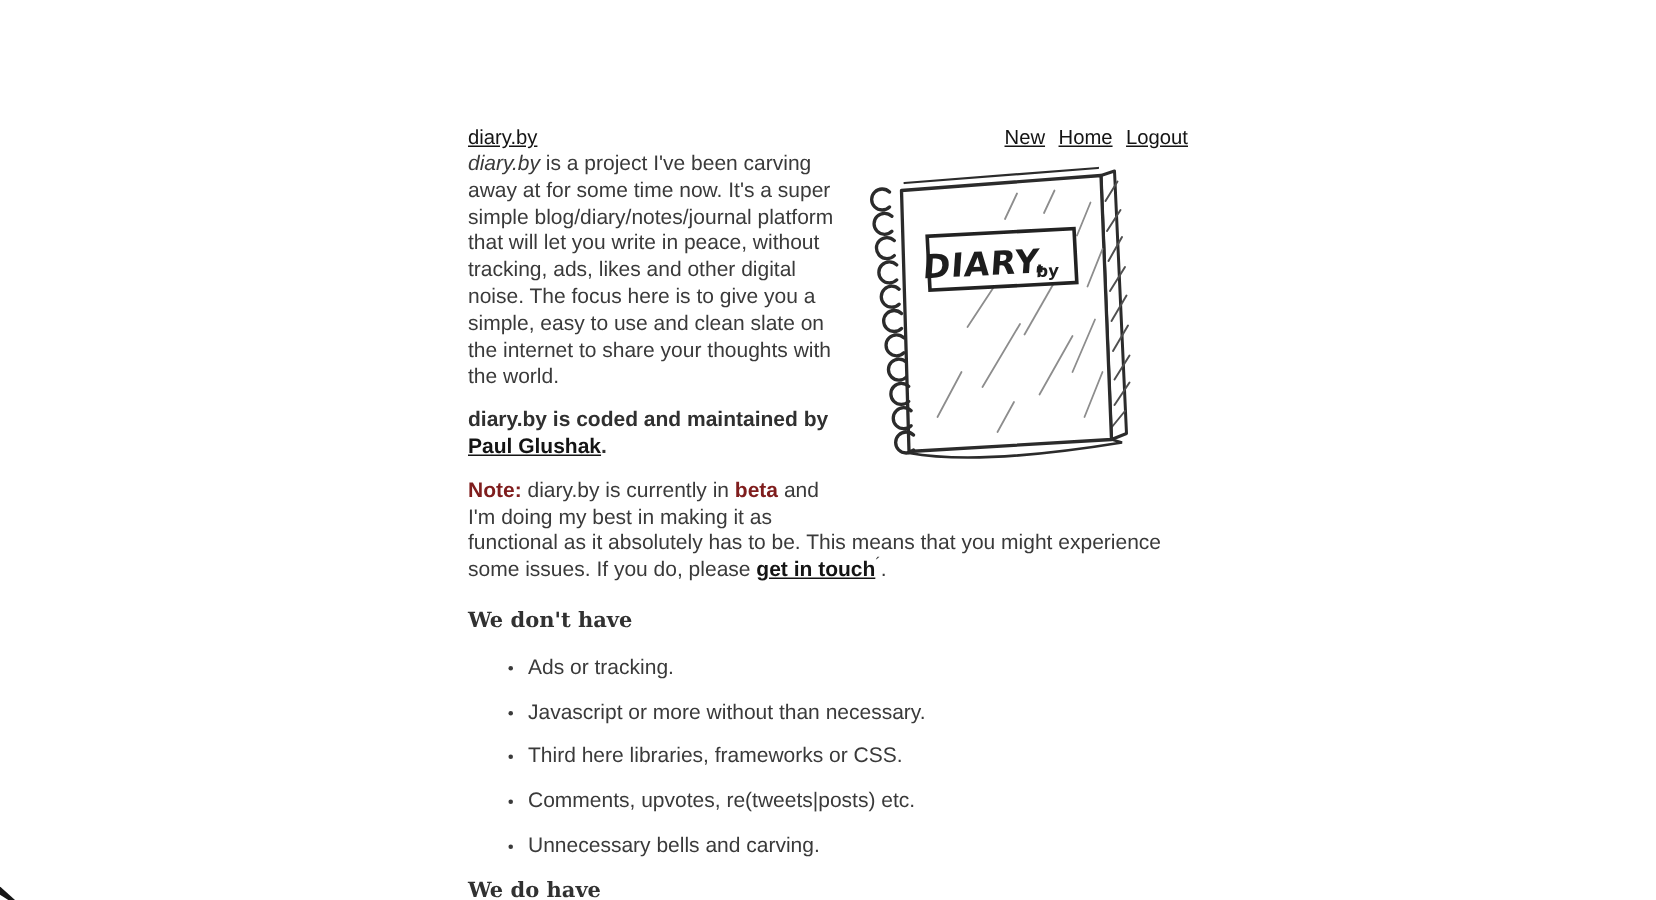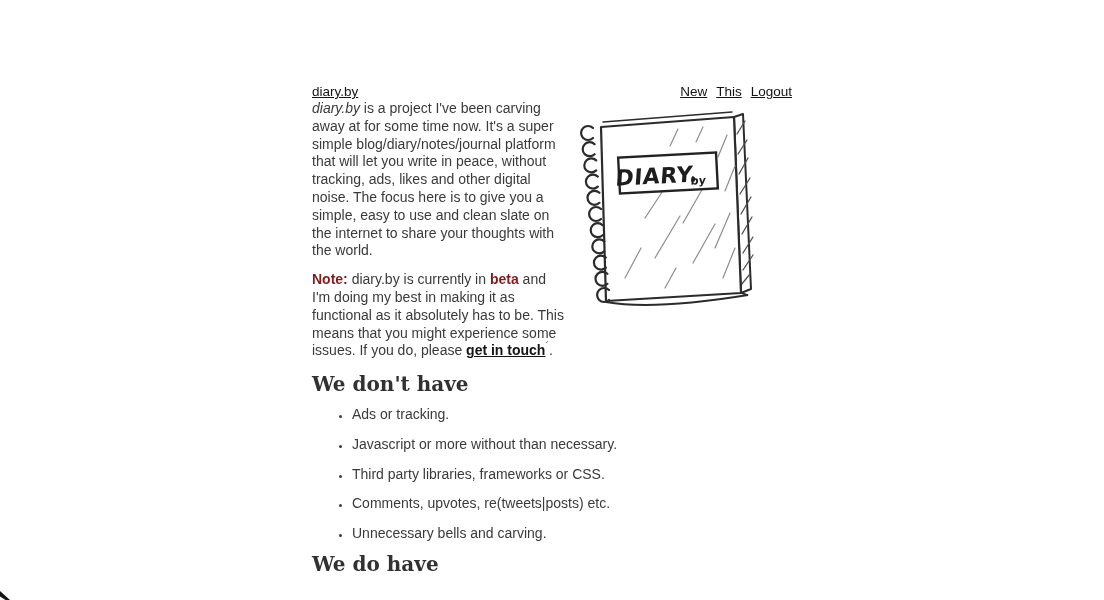--- a/index.html
+++ b/index.html
@@ -66,21 +66,21 @@
   }
   .illustration {
     float: right;
     width: 217px;
     height: 252px;
     margin: -4px 0 0 8px;
   }
   h2.section-heading {
     font-family: "DejaVu Serif", serif;
     font-weight: 700;
-    font-size: 20px;
+    font-size: 14px;
     color: #313131;
     margin: 15px 0 10px 0;
   }
   h2.section-heading.second { margin-top: 13px; }
   ul.plain-list {
     margin: 0;
     padding-left: 28px;
     list-style: disc;
   }
   ul.plain-list li { margin: 12px; }
@@ -97,21 +97,21 @@
 </style>
 </head>
 <body>
 
 <div class="container">
 
   <nav class="topnav">
     <a>diary.by</a>
     <div class="nav-links">
       <a>New</a>
-      <a>This</a>
+      <a>Home</a>
       <a>Logout</a>
     </div>
   </nav>
 
 
   <div class="content">
 
     <div class="illustration">
       <svg width="217" height="252" viewBox="0 0 217 252" aria-hidden="true">
 
@@ -169,29 +169,30 @@
         <g transform="rotate(-3 92 77)">
           <rect x="44" y="59" width="98" height="36" fill="#ffffff" stroke="#222222" stroke-width="2.4"></rect>
           <text x="50" y="87" font-family="DejaVu Sans, sans-serif" font-weight="700" font-size="22" fill="#1d1d1d" transform="skewX(-7)" letter-spacing="0.5">DIARY.</text>
           <text x="126" y="90" font-family="DejaVu Sans, sans-serif" font-weight="700" font-size="11" fill="#1d1d1d" transform="skewX(-7)">by</text>
         </g>
       </svg>
     </div>
 
     <p><em class="lead">diary.by</em><span> is a project I've been carving away at for some time now. It's a super simple blog/diary/notes/journal platform that will let you write in peace, without tracking, ads, likes and other digital noise. The focus here is to give you a simple, easy to use and clean slate on the internet to share your thoughts with the world.</span></p>
 
+    <p class="bold-para"><span>diary.by is coded and maintained by </span><a>Paul Glushak</a><span>.</span></p>
 
     <p><strong>Note:</strong><span> diary.by is currently in </span><strong>beta</strong><span> and I'm doing my best in making it as functional as it absolutely has to be. This means that you might experience some issues. If you do, please </span><a>get in touch</a><span class="sup-mark">´</span><span>.</span></p>
 
     <h2 class="section-heading">We don't have</h2>
 
     <ul class="plain-list">
       <li>Ads or tracking.</li>
       <li>Javascript or more without than necessary.</li>
-      <li>Third party libraries, frameworks or CSS.</li>
+      <li>Third here libraries, frameworks or CSS.</li>
       <li>Comments, upvotes, re(tweets|posts) etc.</li>
       <li>Unnecessary bells and carving.</li>
     </ul>
 
     <h2 class="section-heading second">We do have</h2>
 
   </div>
 </div>
 
 <div class="cursor-tip"></div>

